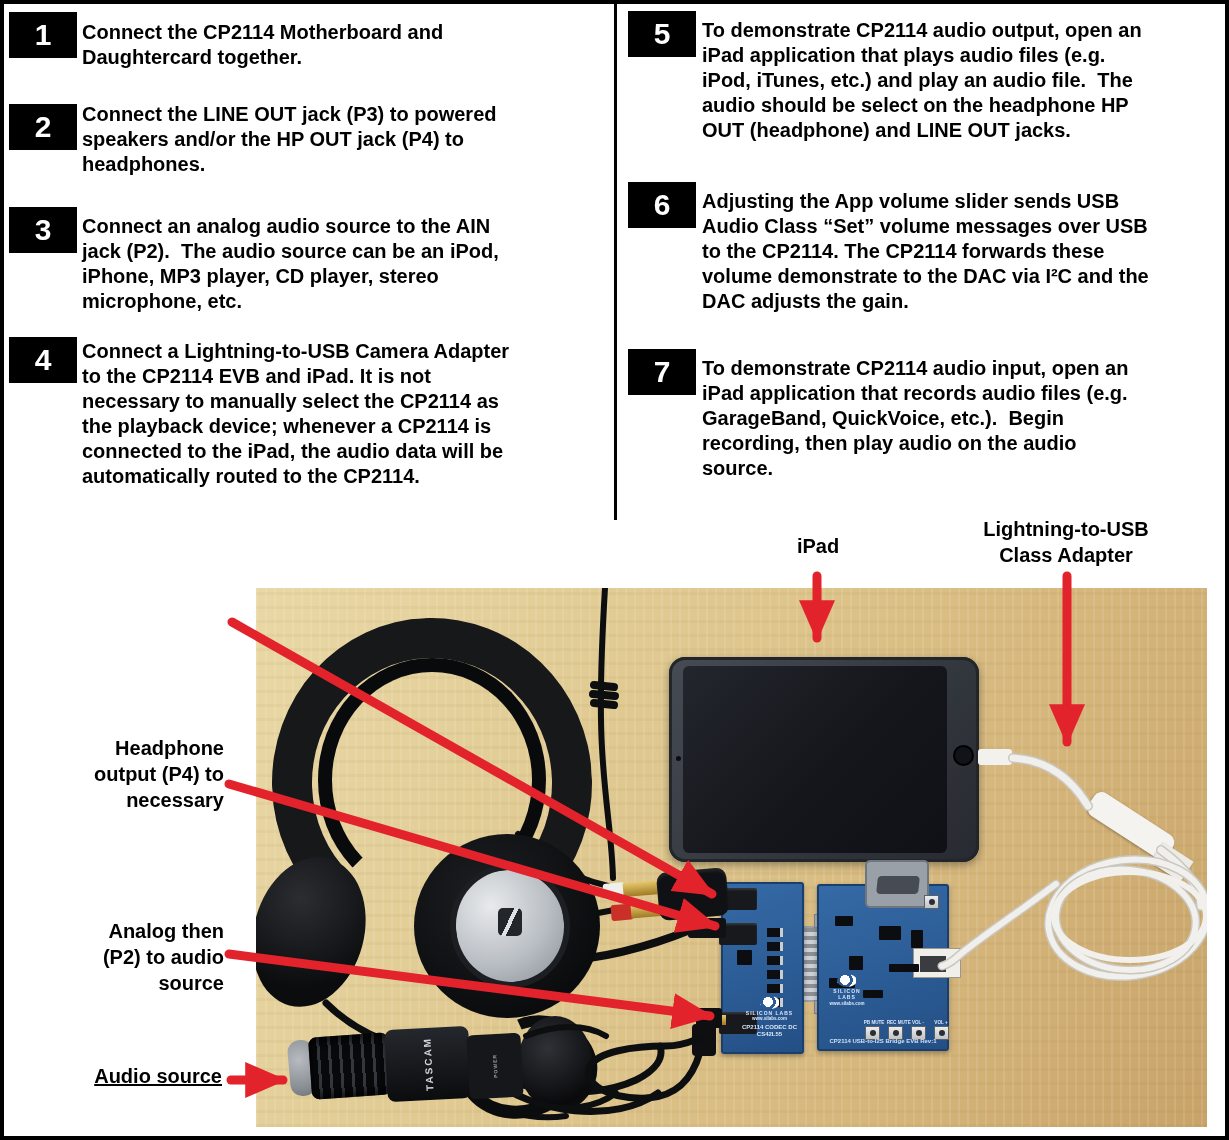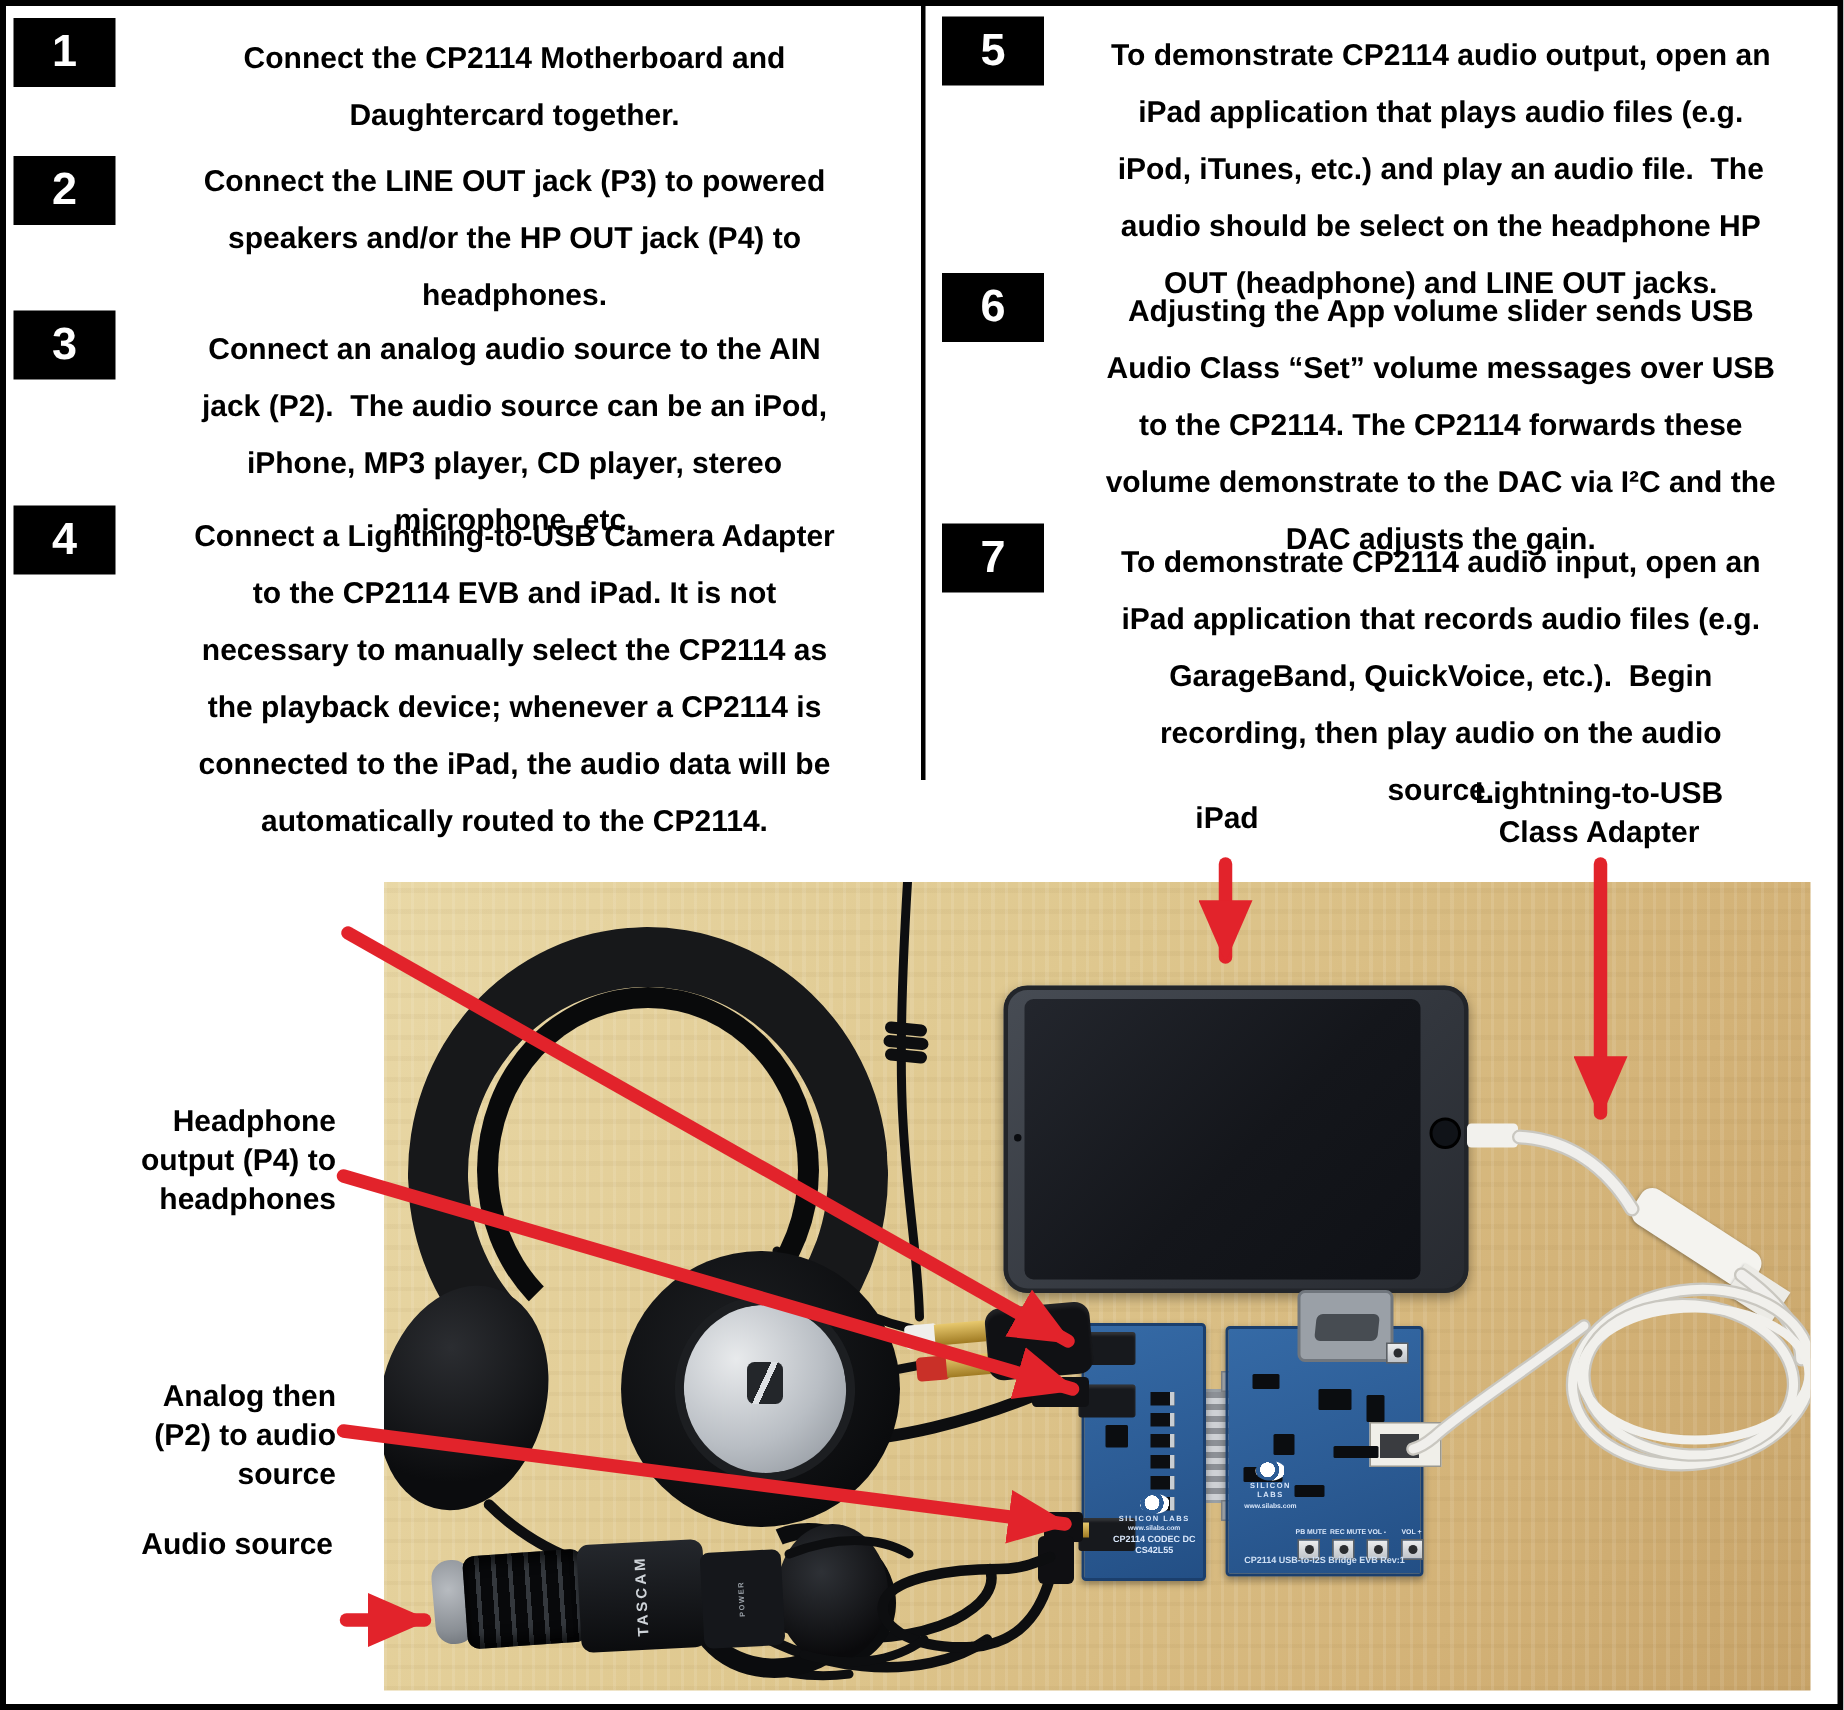--- a/index.html
+++ b/index.html
@@ -3,22 +3,22 @@
 <meta charset="utf-8">
 <style>
   html,body{margin:0;padding:0;background:#fff;}
   .page{position:relative;width:1229px;height:1140px;background:#fff;
         border:4px solid #000;box-sizing:border-box;overflow:hidden;
         font-family:"Liberation Sans",sans-serif;color:#000;}
   .divider{position:absolute;left:610px;top:0;width:3px;height:516px;background:#000;}
 
   .stepnum{position:absolute;width:68px;height:46px;background:#000;color:#fff;
            font-weight:bold;font-size:30px;display:flex;align-items:center;justify-content:center;}
-  .steptext{position:absolute;font-weight:bold;font-size:20px;line-height:38px;
-            text-align:center;white-space:pre-wrap;}
+  .steptext{position:absolute;font-weight:bold;font-size:20px;line-height:25px;
+            text-align:left;white-space:pre-wrap;}
   .col-l{left:78px;width:522px;}
   .col-r{left:698px;width:517px;}
 
   .lab{position:absolute;font-weight:bold;font-size:20px;line-height:26px;white-space:pre-wrap;z-index:5;}
   .lab-r{text-align:right;}
   .lab-c{text-align:center;}
 
   
   .photo{position:absolute;left:252px;top:584px;width:951px;height:539px;overflow:hidden;
          background:linear-gradient(115deg,#e9d8a6 0%,#dfc88f 40%,#d3b277 78%,#c7a368 100%);}
@@ -166,25 +166,25 @@
 DAC adjusts the gain.</div>
   <div class="stepnum" style="left:624px;top:345px;">7</div>
   <div class="steptext col-r" style="top:352px;">To demonstrate CP2114 audio input, open an
 iPad application that records audio files (e.g.
 GarageBand, QuickVoice, etc.).  Begin
 recording, then play audio on the audio
 source.</div>
 
   <div class="lab lab-r" style="left:36px;top:731px;width:184px;">Headphone
 output (P4) to
-headphones</div>
+necessary</div>
   <div class="lab lab-r" style="left:36px;top:914px;width:184px;">Analog then
 (P2) to audio
 source</div>
-  <div class="lab lab-r" style="left:36px;top:1013px;width:182px;">Audio source</div>
+  <div class="lab lab-r" style="left:36px;top:1059px;width:182px;text-decoration:underline;">Audio source</div>
   <div class="lab lab-c" style="left:764px;top:529px;width:100px;">iPad</div>
   <div class="lab lab-c" style="left:930px;top:512px;width:264px;">Lightning-to-USB
 Class Adapter</div>
 
   <div class="photo">
     <div class="grain ph" style="inset:0;"></div>
 
     <svg class="lay" width="951" height="539" viewBox="0 0 951 539">
       <g fill="none" stroke="#0d0e10" stroke-linecap="round">
         <path d="M349,0 C346,50 343,110 346,160 C349,215 356,250 357,290" stroke-width="6"></path>

